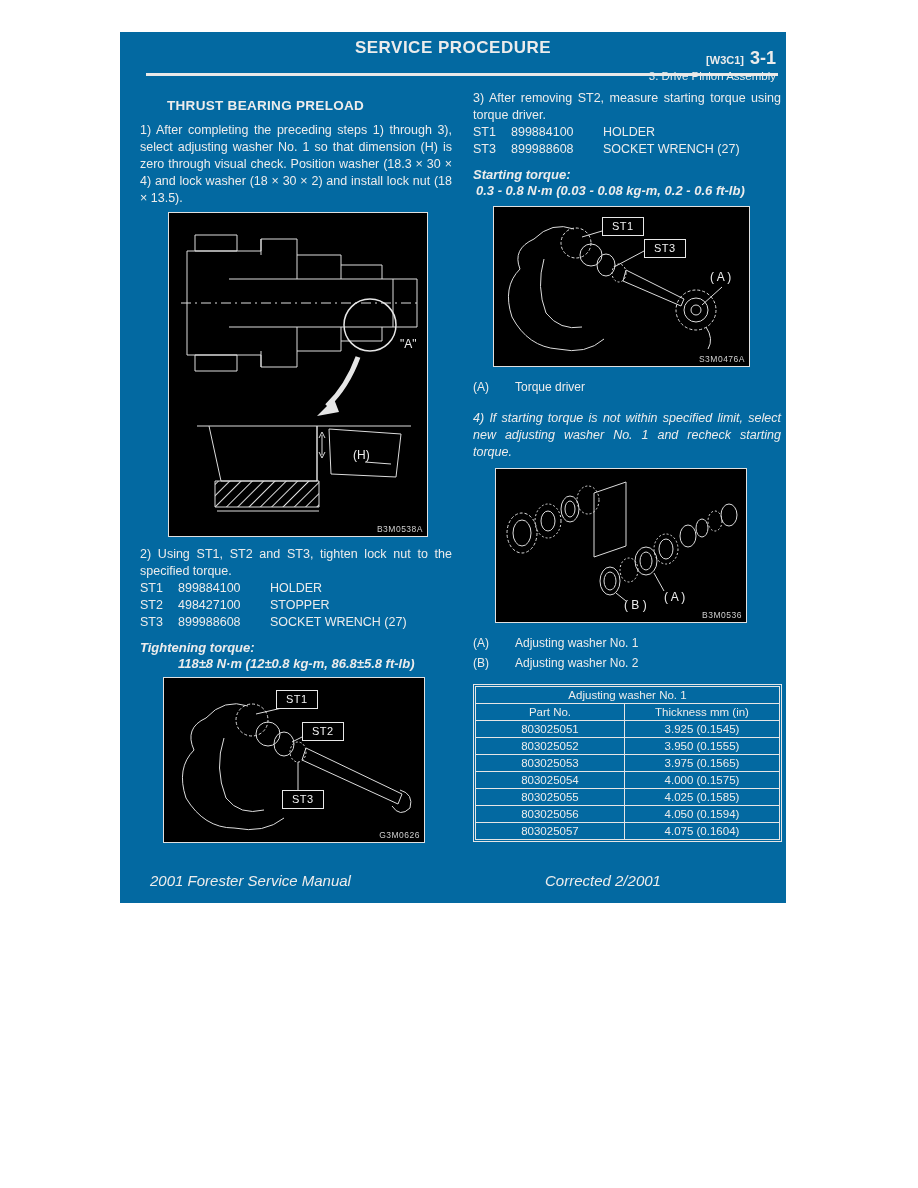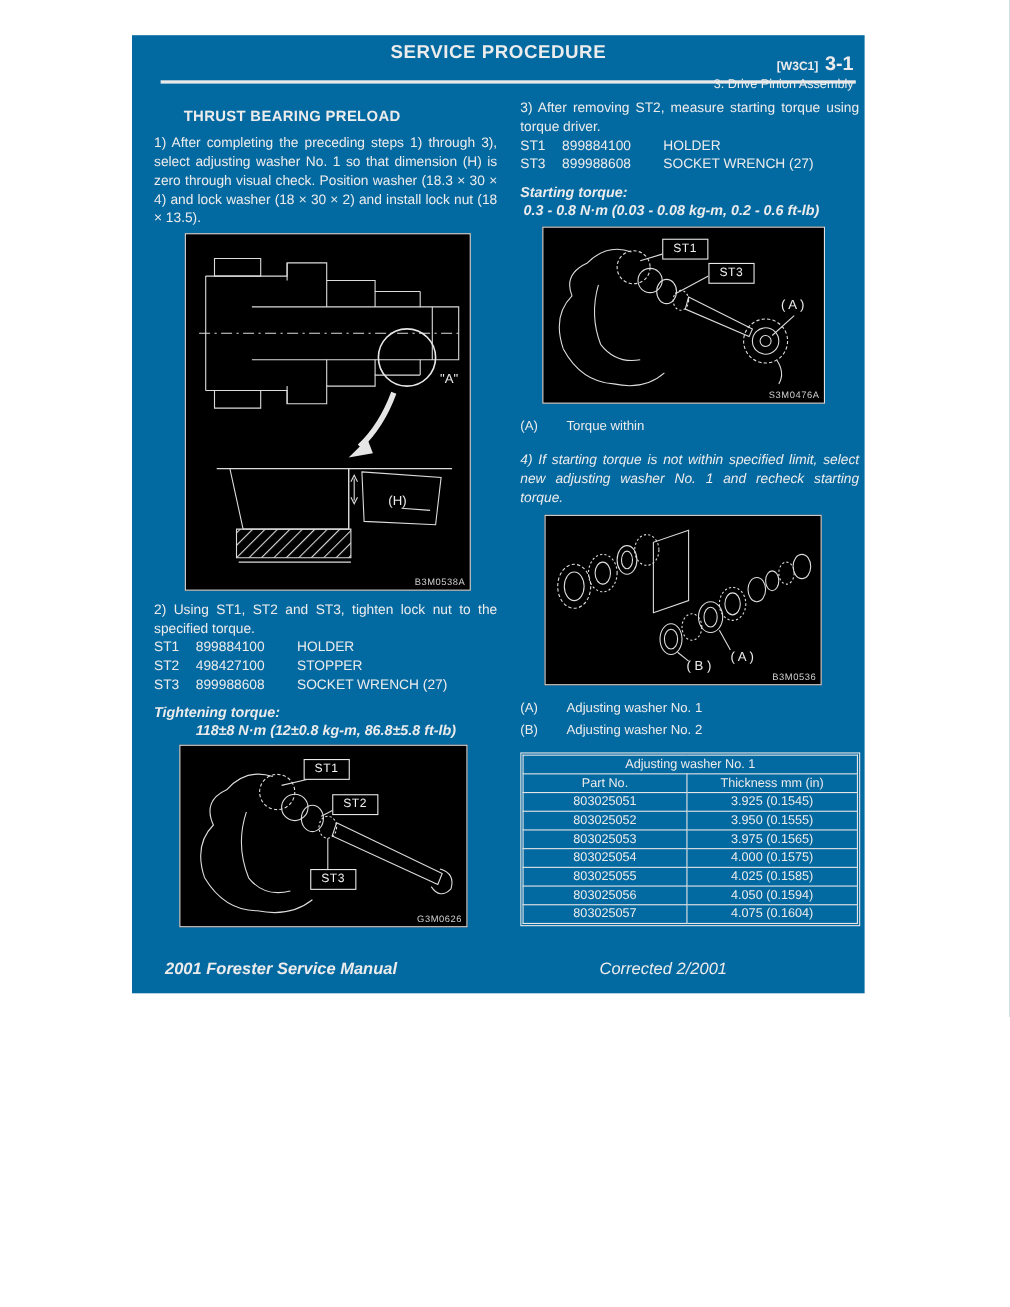--- a/index.html
+++ b/index.html
@@ -47,21 +47,21 @@
   .caption-row{display:flex;font-size:12px;line-height:20px;margin-top:0;}
   .caption-key{width:42px;}
   .cap-block{margin-top:10px;}
   
   .washer-table-wrap{margin-top:11px;border:1px solid #e6e6e6;padding:1px;width:305px;}
   table.washer{border-collapse:collapse;width:100%;font-size:11.5px;}
   table.washer td,table.washer th{border:1px solid #e6e6e6;color:#ececec;
     text-align:center;padding:1px 2px;height:14px;font-weight:normal;}
   table.washer th.title{font-size:11.5px;}
   
-  .footer-left{position:absolute;left:30px;bottom:14px;font-size:15px;font-style:italic;font-weight:bold;}
+  .footer-left{position:absolute;left:30px;bottom:14px;font-size:15px;font-style:italic;}
   .footer-right{position:absolute;left:425px;bottom:14px;font-size:15px;font-style:italic;margin-top:28px;}
   svg line,svg path,svg circle,svg ellipse,svg rect,svg polyline,svg polygon{vector-effect:non-scaling-stroke;}
   svg text{font-family:"Liberation Sans","DejaVu Sans",sans-serif;fill:#ececec;}
 </style>
 </head>
 <body>
 
 <div class="page">
 
   <div class="hdr-title">SERVICE PROCEDURE</div>
@@ -216,21 +216,21 @@
         </g>
         <text x="216" y="74" font-size="12">( A )</text>
       </svg>
       <div class="stbox" style="left:108px;top:10px;">ST1</div>
       <div class="stbox" style="left:150px;top:32px;">ST3</div>
       <div class="figcode">S3M0476A</div>
     </div>
 
     <div class="caption-row cap-block">
       <span class="caption-key">(A)</span>
-      <span>Torque within</span>
+      <span>Torque driver</span>
     </div>
 
     <p class="body-text" style="margin-top:13px;font-style:italic;">4)  If  starting  torque  is  not  within  specified  limit, select  new  adjusting  washer  No.  1  and  recheck starting torque.</p>
 
     <div class="figure fig4">
       <svg class="svgfig" width="250" height="153" viewBox="0 0 250 153">
         <g stroke="#dcdcdc" stroke-width="1" fill="none">
           <ellipse cx="26" cy="64" rx="15" ry="20" stroke-dasharray="3 2"></ellipse>
           <ellipse cx="26" cy="64" rx="9" ry="13"></ellipse>
           <ellipse cx="52" cy="52" rx="13" ry="17" stroke-dasharray="2 2"></ellipse>

